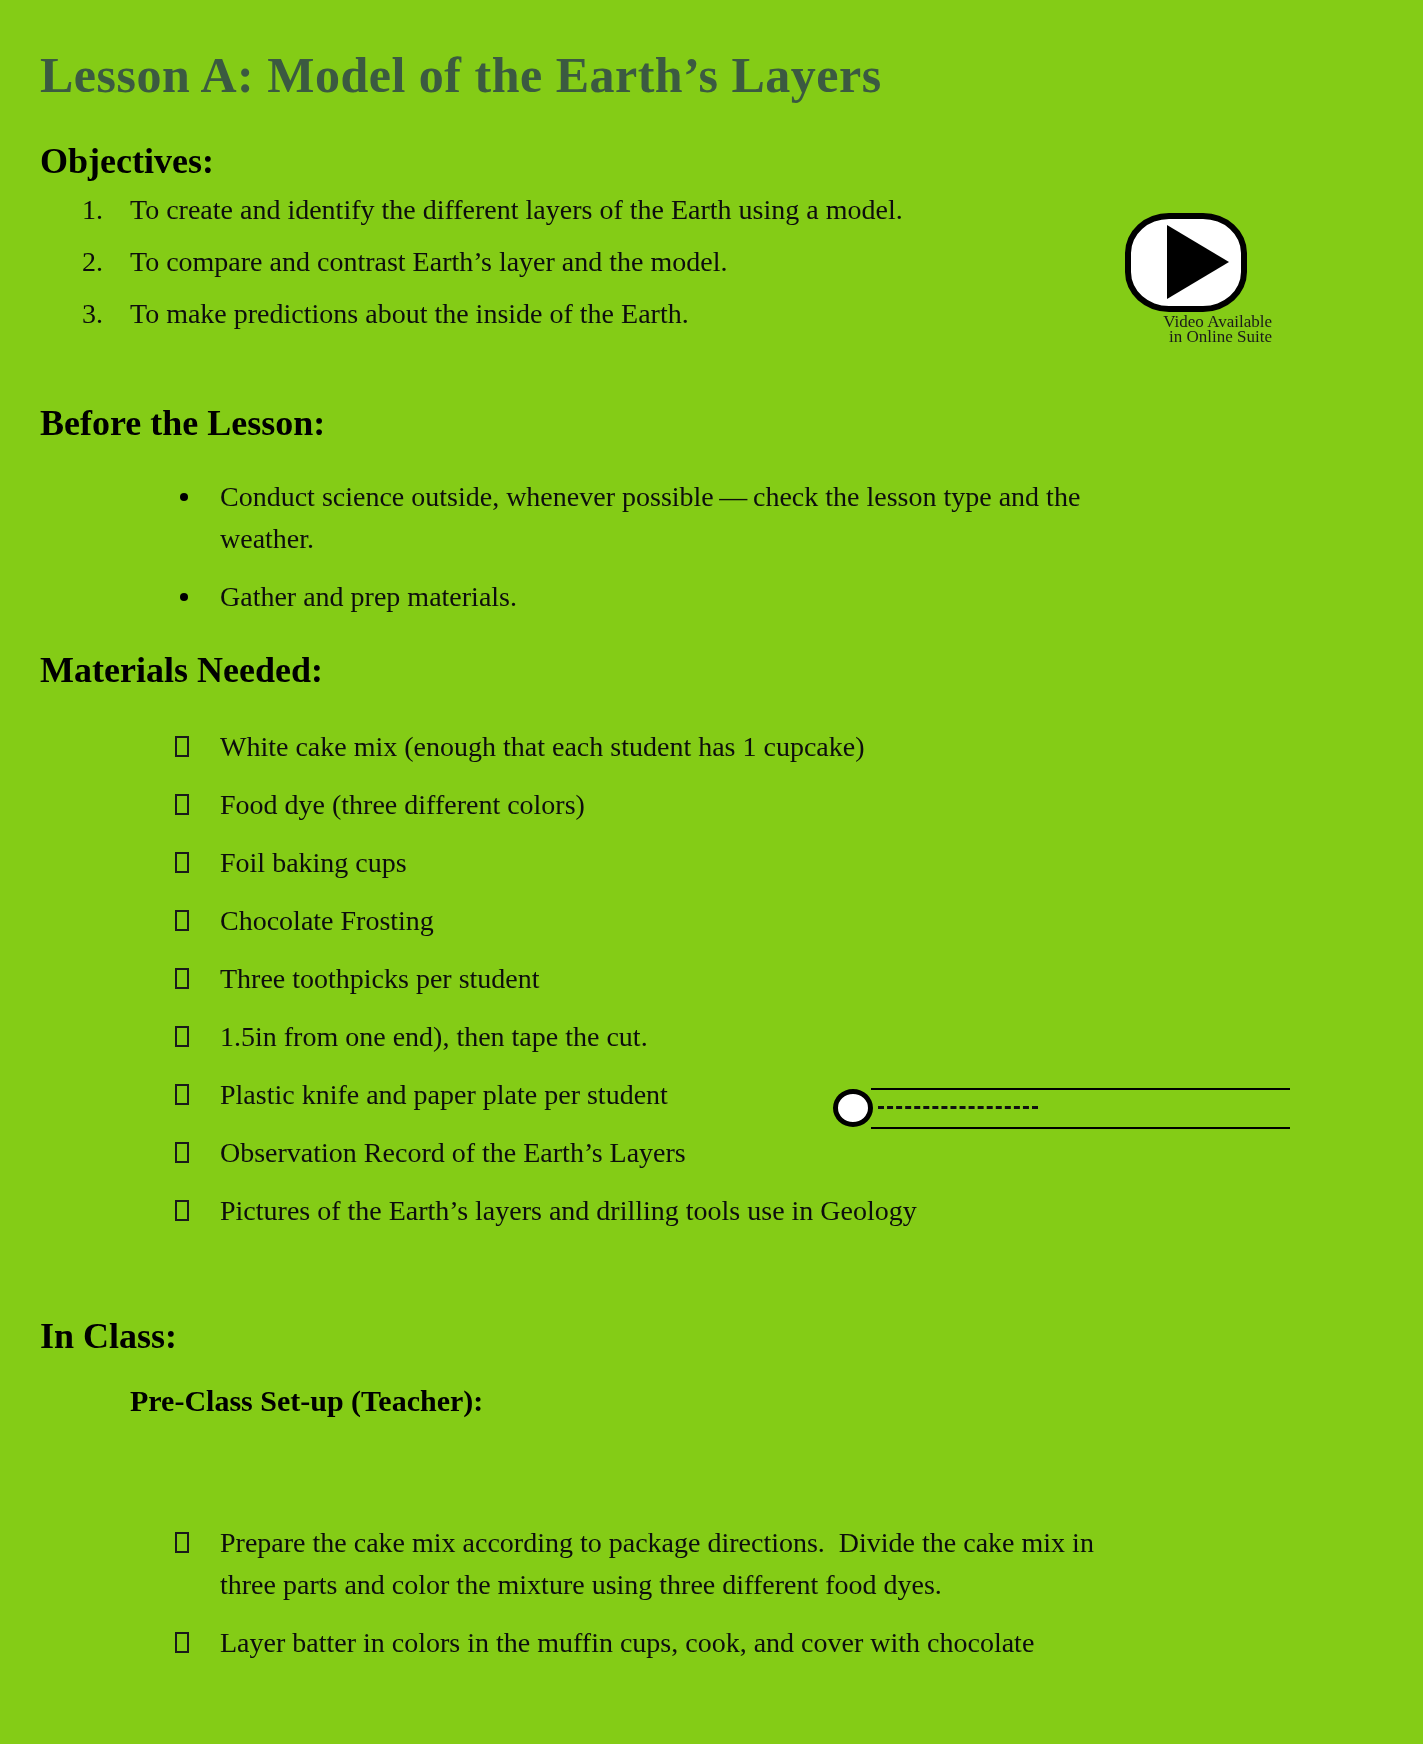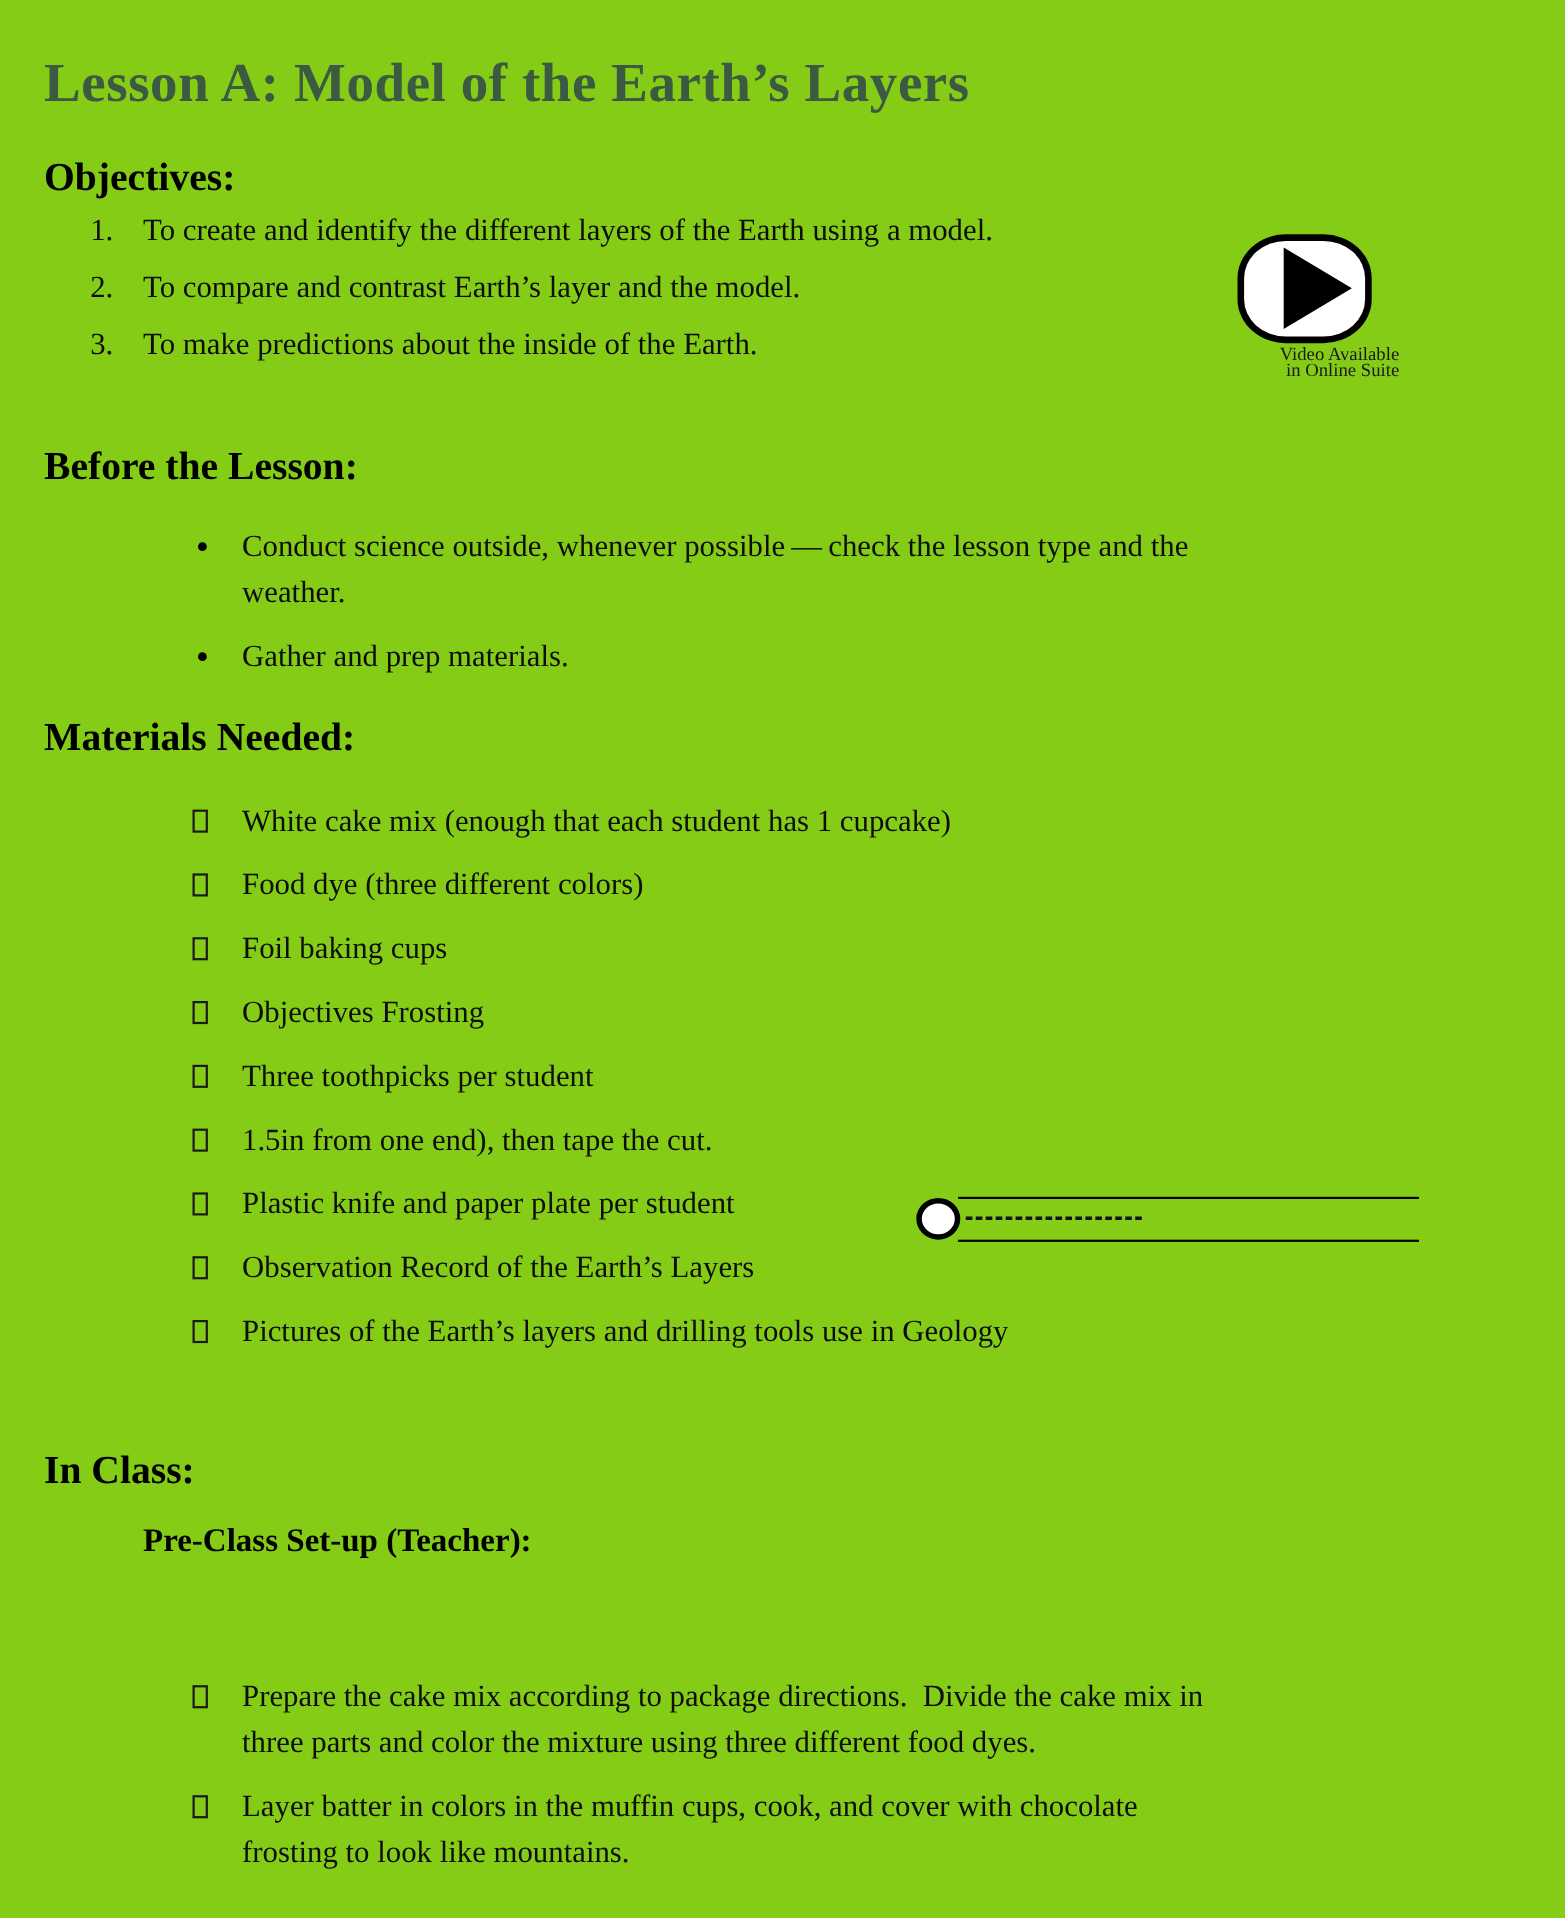--- a/index.html
+++ b/index.html
@@ -160,21 +160,21 @@
     <li>
       <span class="check-box"></span>
       <div class="body-line">Food dye (three different colors)</div>
     </li>
     <li>
       <span class="check-box"></span>
       <div class="body-line">Foil baking cups</div>
     </li>
     <li>
       <span class="check-box"></span>
-      <div class="body-line">Objectives Frosting</div>
+      <div class="body-line">Chocolate Frosting</div>
     </li>
     <li>
       <span class="check-box"></span>
       <div class="body-line">Three toothpicks per student</div>
     </li>
     <li>
       <span class="check-box"></span>
       <div class="body-line">1.5in from one end), then tape the cut.</div>
     </li>
     <li class="li-extra-gap">
@@ -202,17 +202,16 @@
   <div class="abs h3 nowrap" style="top:1384px">Pre-Class Set-up (Teacher):</div>
   <ul class="abs check-list" style="top:1522px">
     <li>
       <span class="check-box"></span>
       <div class="body-line">Prepare the cake mix according to package directions.&nbsp; Divide the cake mix in</div>
       <div class="body-line">three parts and color the mixture using three different food dyes.</div>
     </li>
     <li>
       <span class="check-box"></span>
       <div class="body-line">Layer batter in colors in the muffin cups, cook, and cover with chocolate</div>
-      <div class="body-line">frosting to look like mountains.</div>
     </li>
   </ul>
 
 </div>
 
 </body></html>

